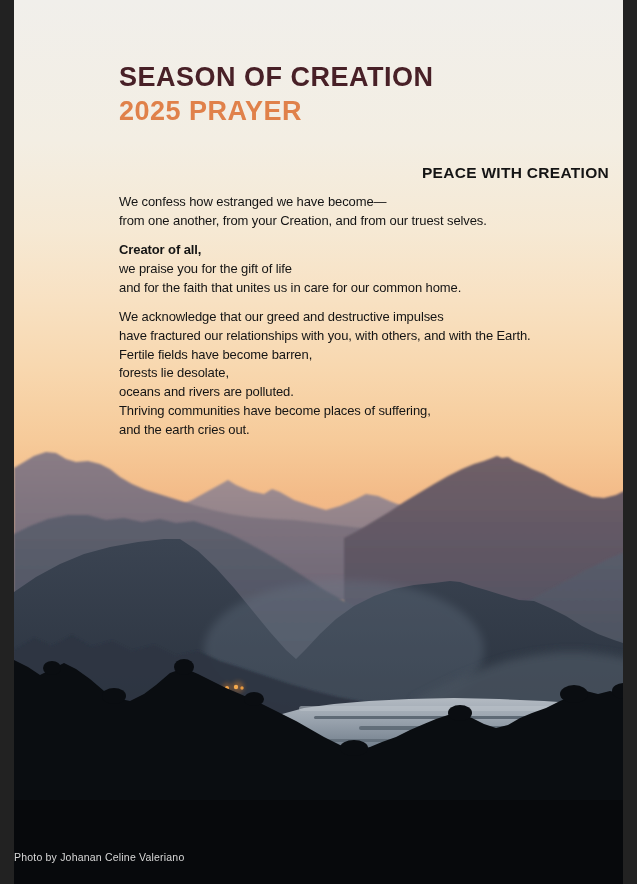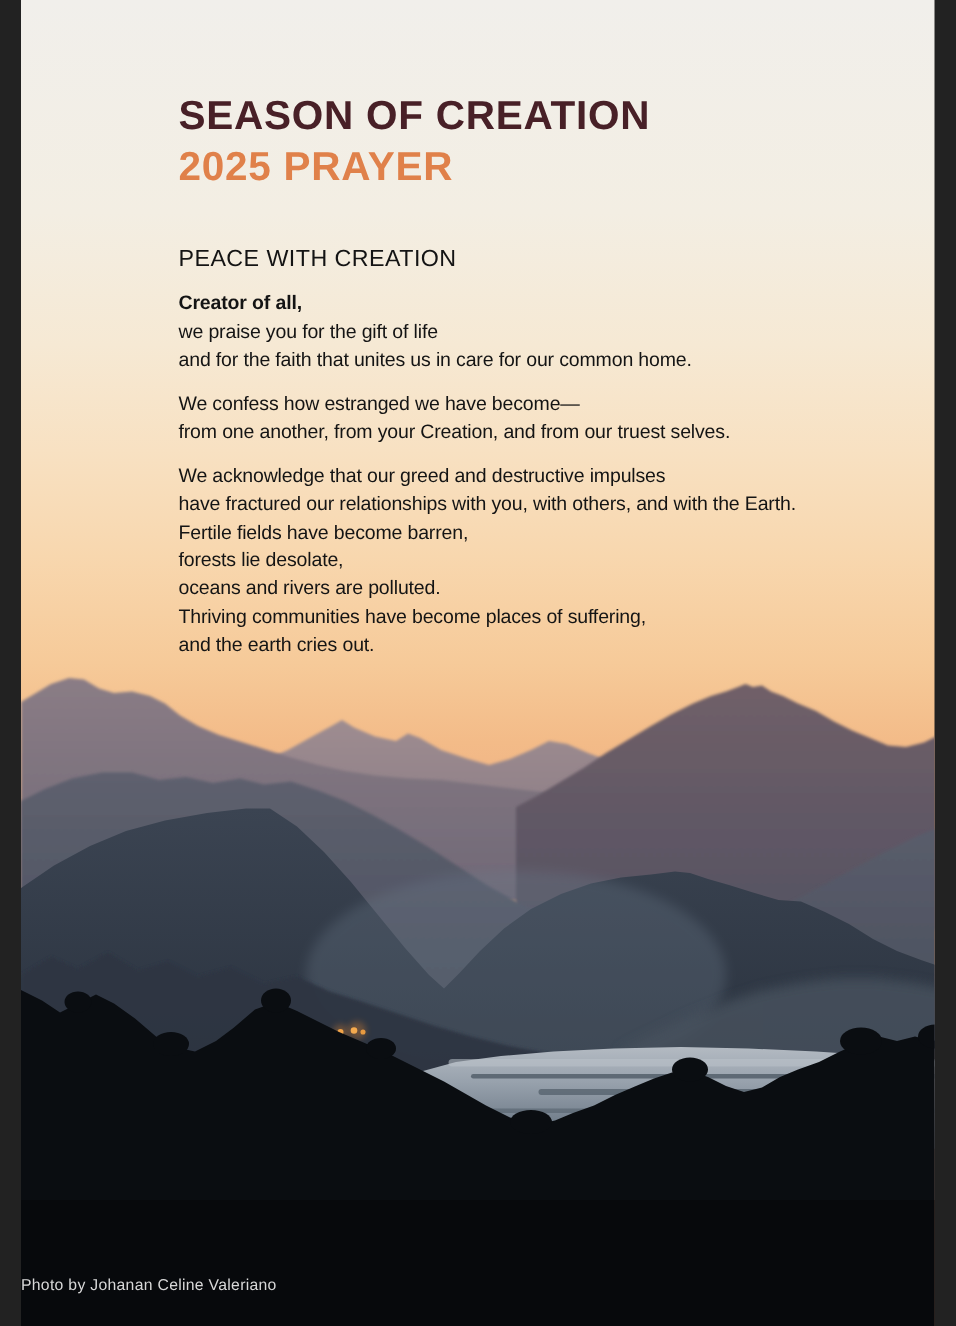--- a/index.html
+++ b/index.html
@@ -16,22 +16,22 @@
   .scene{position:absolute;inset:0;width:637px;height:884px;display:block;}
   .titles{position:absolute;left:105px;top:60px;z-index:2;}
   .titles h1{
     margin:0;font-size:27px;line-height:34px;font-weight:700;
     letter-spacing:.5px;color:var(--title-maroon,#482027);
     font-family:"Liberation Sans",sans-serif;
   }
   .titles h1.accent{color:var(--title-orange,#e0814a);}
   .prayer{position:absolute;left:105px;top:163px;width:490px;z-index:2;color:var(--body-text,#141414);}
   .prayer h2{
-    margin:0 0 11px 0;font-size:15.5px;line-height:19px;font-weight:400;
-    letter-spacing:.3px;color:var(--body-text,#141414);
+    margin:0 0 11px 0;font-size:15.5px;line-height:19px;font-weight:700;
+    letter-spacing:.3px;color:var(--body-text,#141414);text-align:right;
   }
   .prayer p{margin:0 0 10.5px 0;font-size:13px;line-height:18.8px;letter-spacing:-.1px;}
   .prayer .block{display:block;white-space:pre;}
   .prayer strong.block{font-weight:700;}
   .credit{
     position:absolute;left:0;right:0;bottom:21px;z-index:2;
     text-align:left;font-size:10.5px;letter-spacing:.2px;
     color:var(--credit-text,#d8d8d8);
   }
 </style>
@@ -127,27 +127,27 @@
   </svg>
 
   <header class="titles">
     <h1>SEASON OF CREATION</h1>
     <h1 class="accent">2025 PRAYER</h1>
   </header>
 
   <section class="prayer">
     <h2>PEACE WITH CREATION</h2>
     <p>
+      <span class="block">We confess how estranged we have become—
+from one another, from your Creation, and from our truest selves.</span>
+    </p>
+    <p>
       <strong class="block">Creator of all,</strong>
       <span class="block">we praise you for the gift of life
 and for the faith that unites us in care for our common home.</span>
-    </p>
-    <p>
-      <span class="block">We confess how estranged we have become—
-from one another, from your Creation, and from our truest selves.</span>
     </p>
     <p>
       <span class="block">We acknowledge that our greed and destructive impulses
 have fractured our relationships with you, with others, and with the Earth.
 Fertile fields have become barren,
 forests lie desolate,
 oceans and rivers are polluted.
 Thriving communities have become places of suffering,
 and the earth cries out.</span>
     </p>

